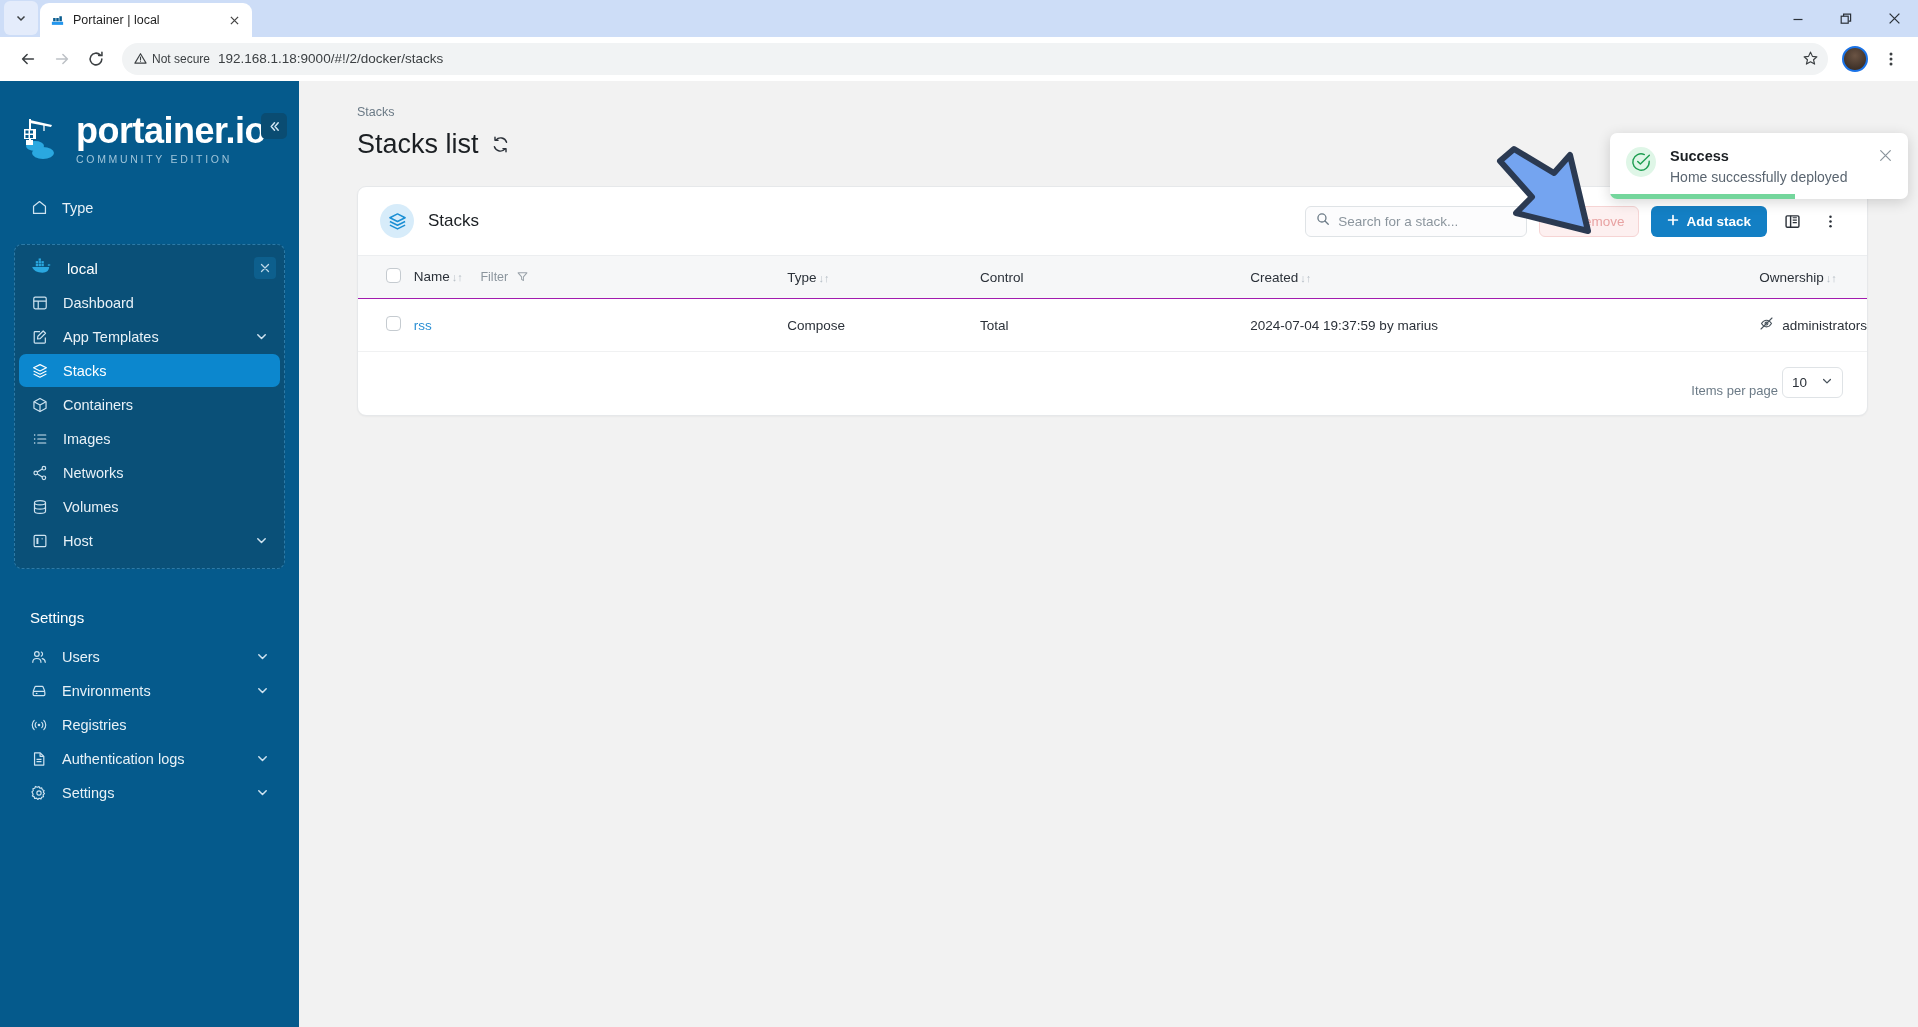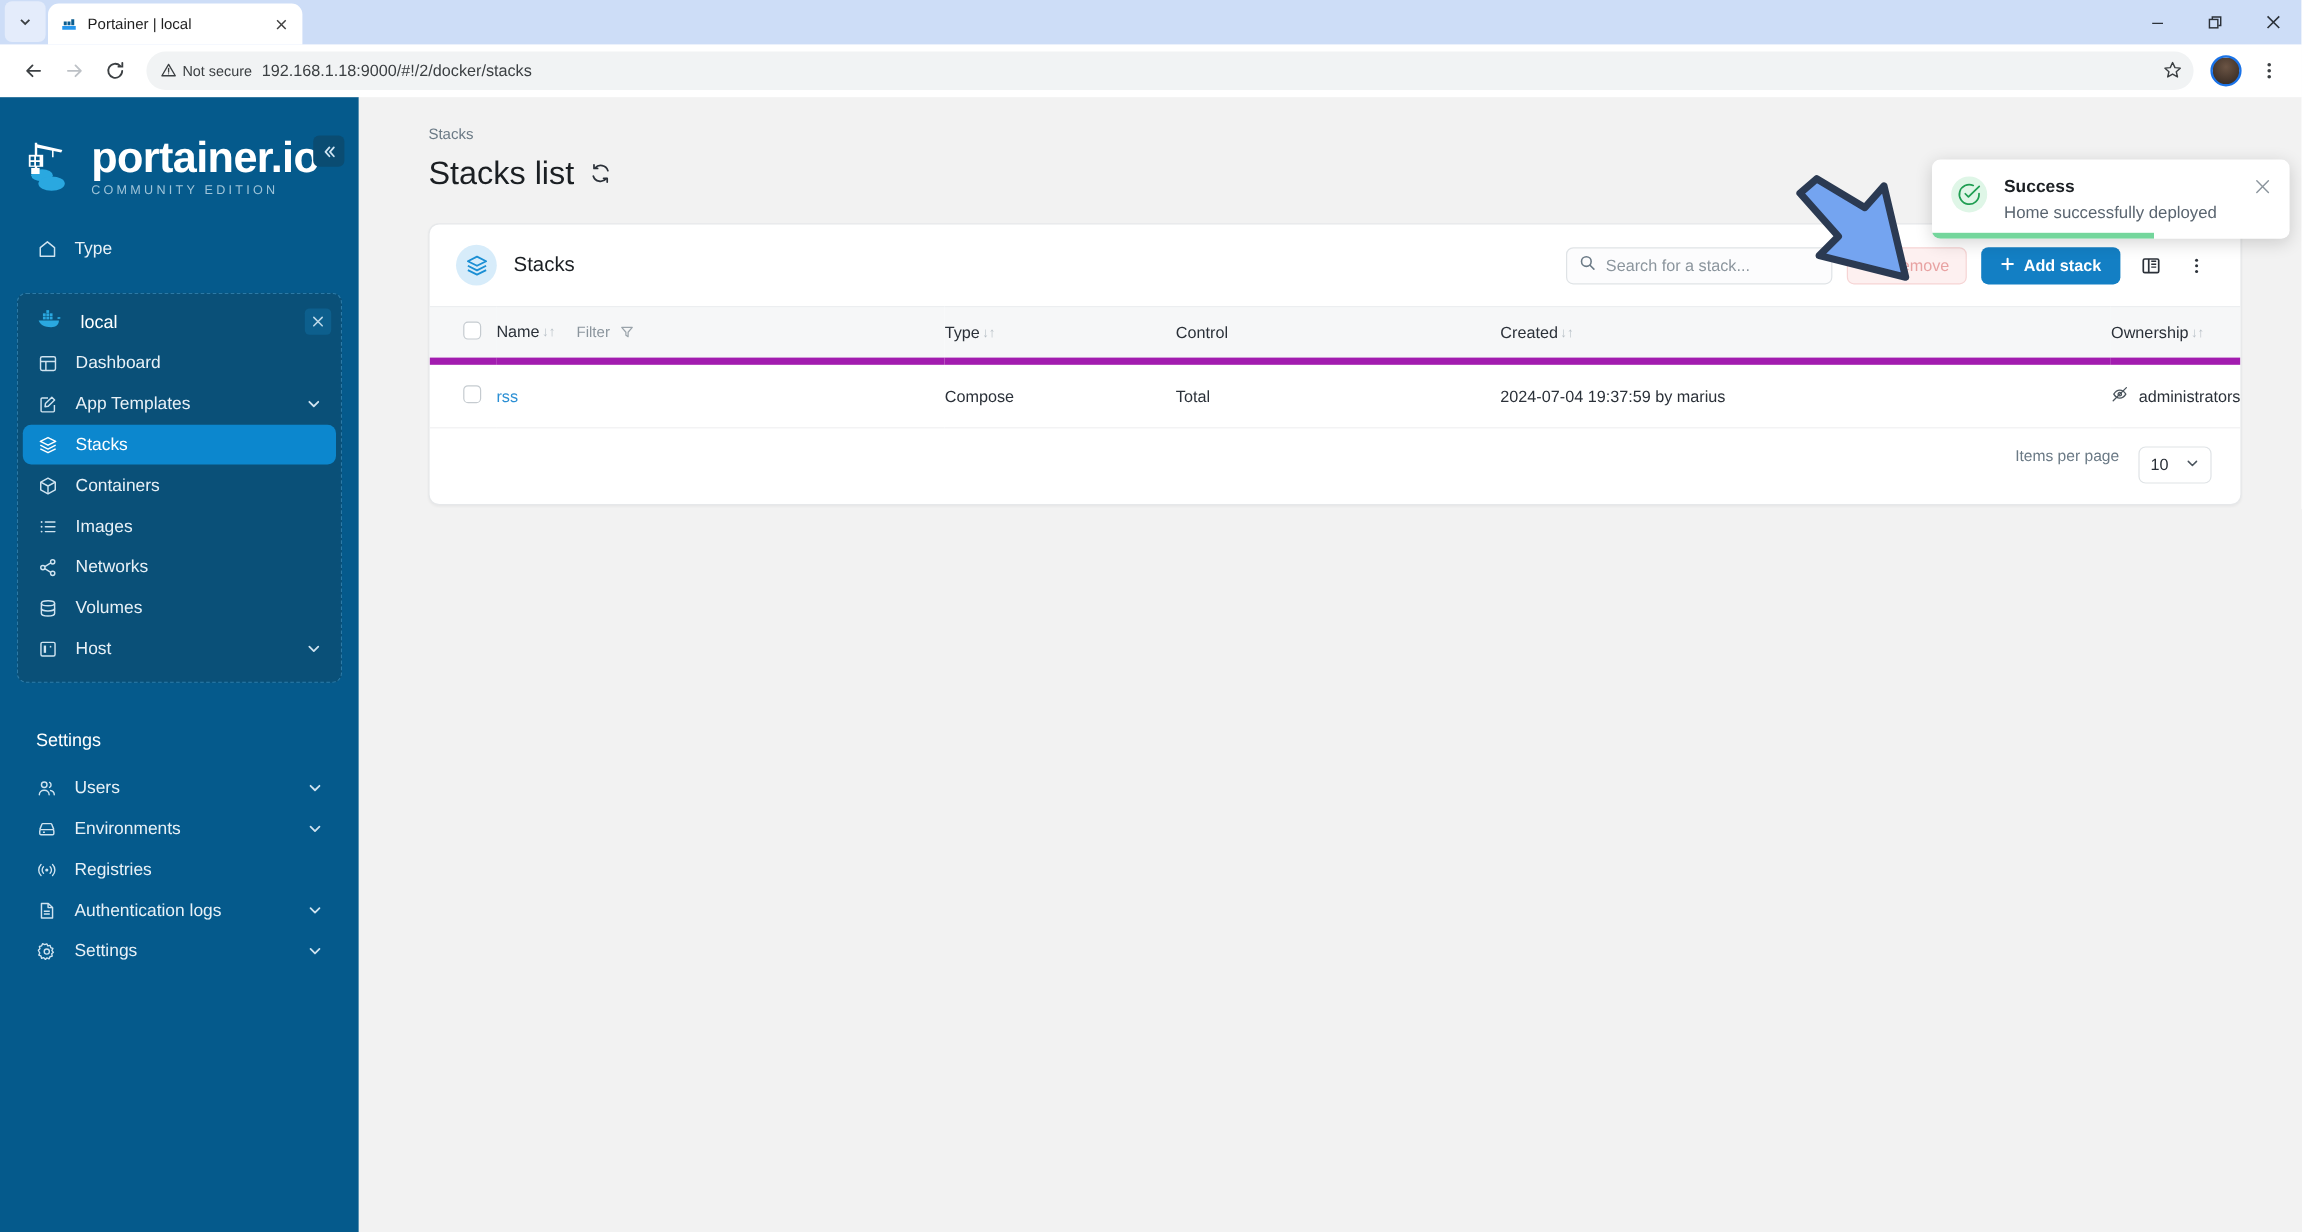--- a/index.html
+++ b/index.html
@@ -382,21 +382,21 @@
     border-collapse: collapse;
   }
   table.stacks-table thead tr { background: #f6f7f8; }
   table.stacks-table th {
     text-align: left;
     font-size: 13.5px;
     font-weight: 400;
     color: #2b3139;
     padding: 12px 0;
     border-top: 1px solid #eceef0;
-    border-bottom: 6px solid #a21caf;
+    border-bottom: 1px solid #a21caf;
     white-space: nowrap;
   }
   table.stacks-table td {
     font-size: 13.5px;
     color: #2b3139;
     padding: 17px 0;
     border-bottom: 1px solid #f0f1f2;
   }
   .col-check { width: 56px; padding-left: 28px !important; }
   .col-name { width: 380px; }
@@ -432,24 +432,24 @@
   }
   .ownership-cell {
     display: flex;
     align-items: center;
     gap: 8px;
     color: #2b3139;
   }
 
   .card-footer {
     display: flex;
-    align-items: flex-start;
+    align-items: flex-end;
     justify-content: flex-end;
     padding: 15px 24px 17px 24px;
-    gap: 16px;
+    gap: 4px;
   }
   .ipp-label {
     font-size: 13px;
     color: #6b7a86;
   }
   .ipp-select {
     width: 61px; height: 31px;
     border: 1px solid #dfe3e6;
     border-radius: 6px;
     background: #ffffff;

